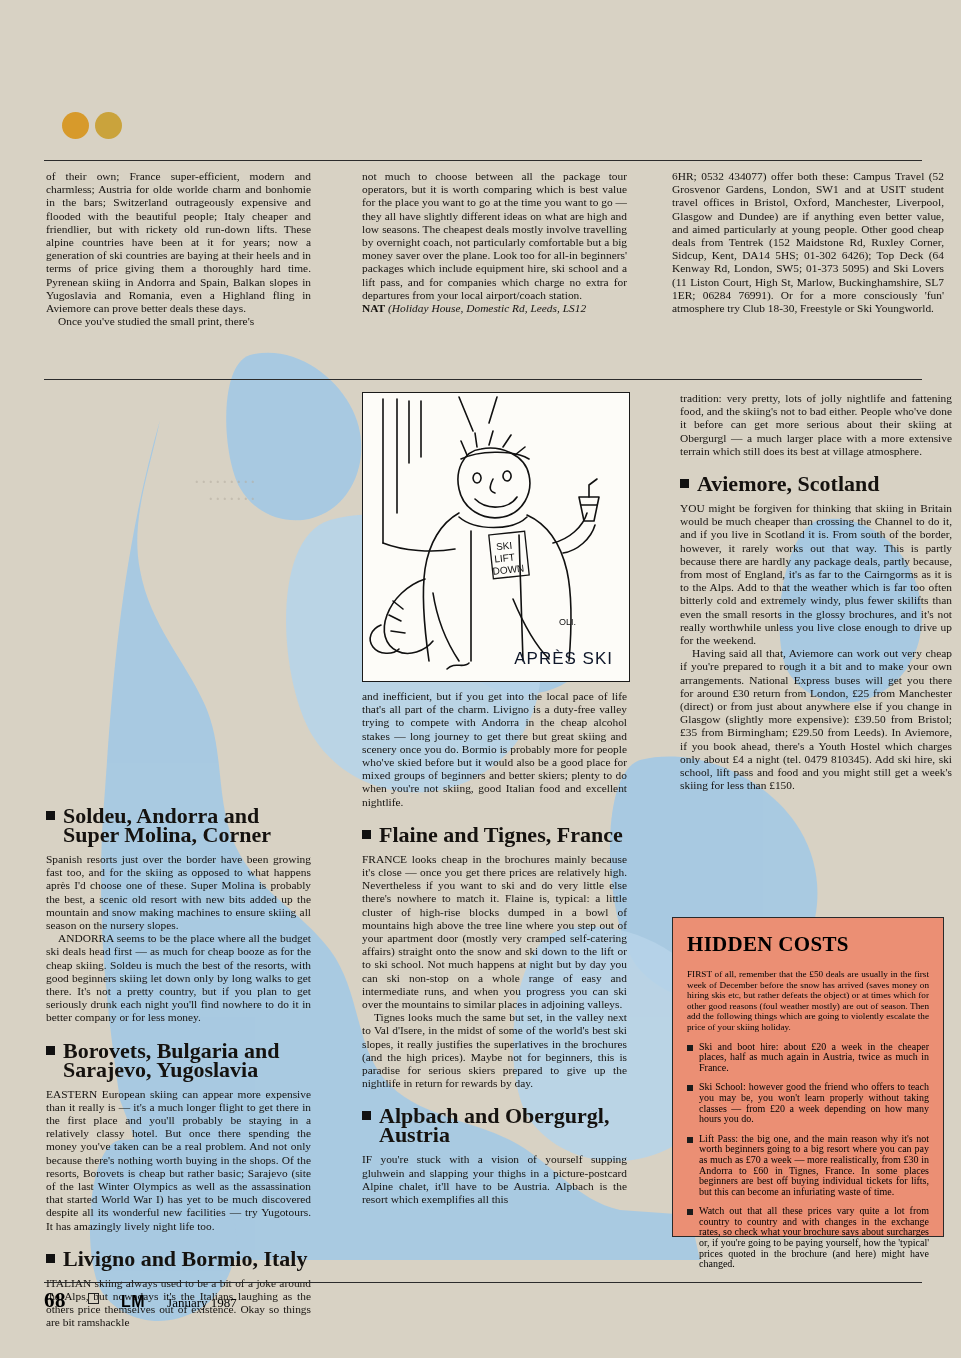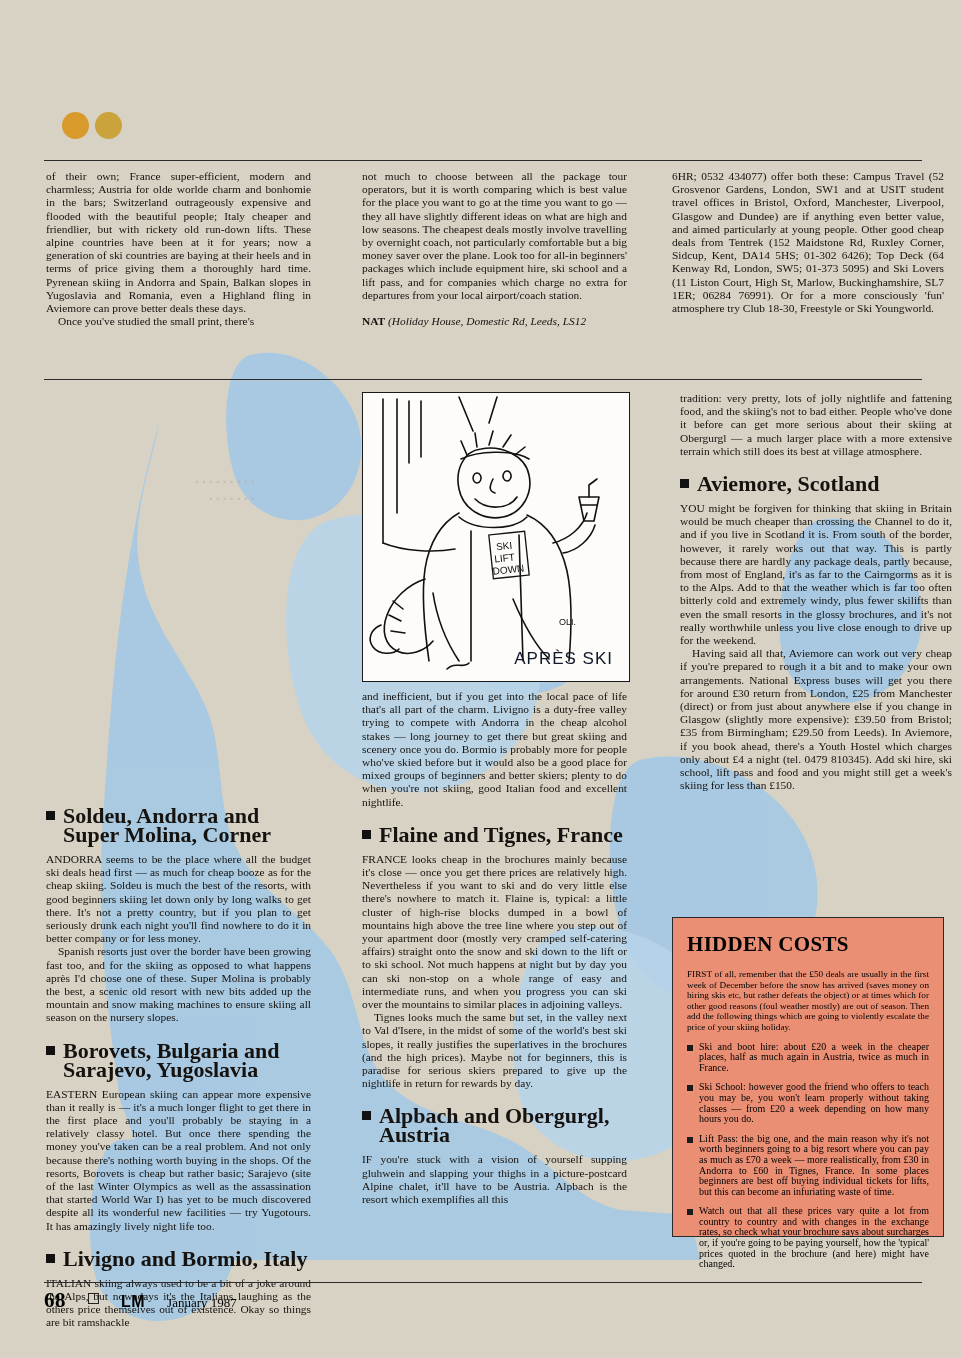--- a/index.html
+++ b/index.html
@@ -211,33 +211,33 @@
     <div class="rule" id="rule-top"></div>
     <div class="rule" id="rule-mid"></div>
 
     <div class="col" id="colA">
       <p>of their own; France super-efficient, modern and charmless; Austria for olde worlde charm and bonhomie in the bars; Switzerland outrageously expensive and flooded with the beautiful people; Italy cheaper and friendlier, but with rickety old run-down lifts. These alpine countries have been at it for years; now a generation of ski countries are baying at their heels and in terms of price giving them a thoroughly hard time. Pyrenean skiing in Andorra and Spain, Balkan slopes in Yugoslavia and Romania, even a Highland fling in Aviemore can prove better deals these days.</p>
       <p>Once you've studied the small print, there's</p>
     </div>
 
     <div class="col" id="colB">
       <p>not much to choose between all the package tour operators, but it is worth comparing which is best value for the place you want to go at the time you want to go — they all have slightly different ideas on what are high and low seasons. The cheapest deals mostly involve travelling by overnight coach, not particularly comfortable but a big money saver over the plane. Look too for all-in beginners' packages which include equipment hire, ski school and a lift pass, and for companies which charge no extra for departures from your local airport/coach station.</p>
-      <p style="margin-top:13px; text-indent:0;"><b>NAT</b><i> (Holiday House, Domestic Rd, Leeds, LS12</i></p>
+      <p style="text-indent:0;"><b>NAT</b><i> (Holiday House, Domestic Rd, Leeds, LS12</i></p>
     </div>
 
     <div class="col" id="colC">
       <p>6HR; 0532 434077) offer both these: Campus Travel (52 Grosvenor Gardens, London, SW1 and at USIT student travel offices in Bristol, Oxford, Manchester, Liverpool, Glasgow and Dundee) are if anything even better value, and aimed particularly at young people. Other good cheap deals from Tentrek (152 Maidstone Rd, Ruxley Corner, Sidcup, Kent, DA14 5HS; 01-302 6426); Top Deck (64 Kenway Rd, London, SW5; 01-373 5095) and Ski Lovers (11 Liston Court, High St, Marlow, Buckinghamshire, SL7 1ER; 06284 76991). Or for a more consciously 'fun' atmosphere try Club 18-30, Freestyle or Ski Youngworld.</p>
     </div>
 
     <div class="col" id="colA2">
       <div style="height:398px;"></div>
 
       <h2 class="sec">Soldeu, Andorra and Super Molina, Corner</h2>
+      <p>Spanish resorts just over the border have been growing fast too, and for the skiing as opposed to what happens après I'd choose one of these. Super Molina is probably the best, a scenic old resort with new bits added up the mountain and snow making machines to ensure skiing all season on the nursery slopes.</p>
       <p>ANDORRA seems to be the place where all the budget ski deals head first — as much for cheap booze as for the cheap skiing. Soldeu is much the best of the resorts, with good beginners skiing let down only by long walks to get there. It's not a pretty country, but if you plan to get seriously drunk each night you'll find nowhere to do it in better company or for less money.</p>
-      <p>Spanish resorts just over the border have been growing fast too, and for the skiing as opposed to what happens après I'd choose one of these. Super Molina is probably the best, a scenic old resort with new bits added up the mountain and snow making machines to ensure skiing all season on the nursery slopes.</p>
 
       <h2 class="sec">Borovets, Bulgaria and Sarajevo, Yugoslavia</h2>
       <p>EASTERN European skiing can appear more expensive than it really is — it's a much longer flight to get there in the first place and you'll probably be staying in a relatively classy hotel. But once there spending the money you've taken can be a real problem. And not only because there's nothing worth buying in the shops. Of the resorts, Borovets is cheap but rather basic; Sarajevo (site of the last Winter Olympics as well as the assassination that started World War I) has yet to be much discovered despite all its wonderful new facilities — try Yugotours. It has amazingly lively night life too.</p>
 
       <h2 class="sec">Livigno and Bormio, Italy</h2>
       <p>ITALIAN skiing always used to be a bit of a joke around the Alps, but nowadays it's the Italians laughing as the others price themselves out of existence. Okay so things are bit ramshackle</p>
     </div>
 
     <div id="cartoon">
       <svg width="266" height="288" viewBox="0 0 266 288" aria-hidden="true">

